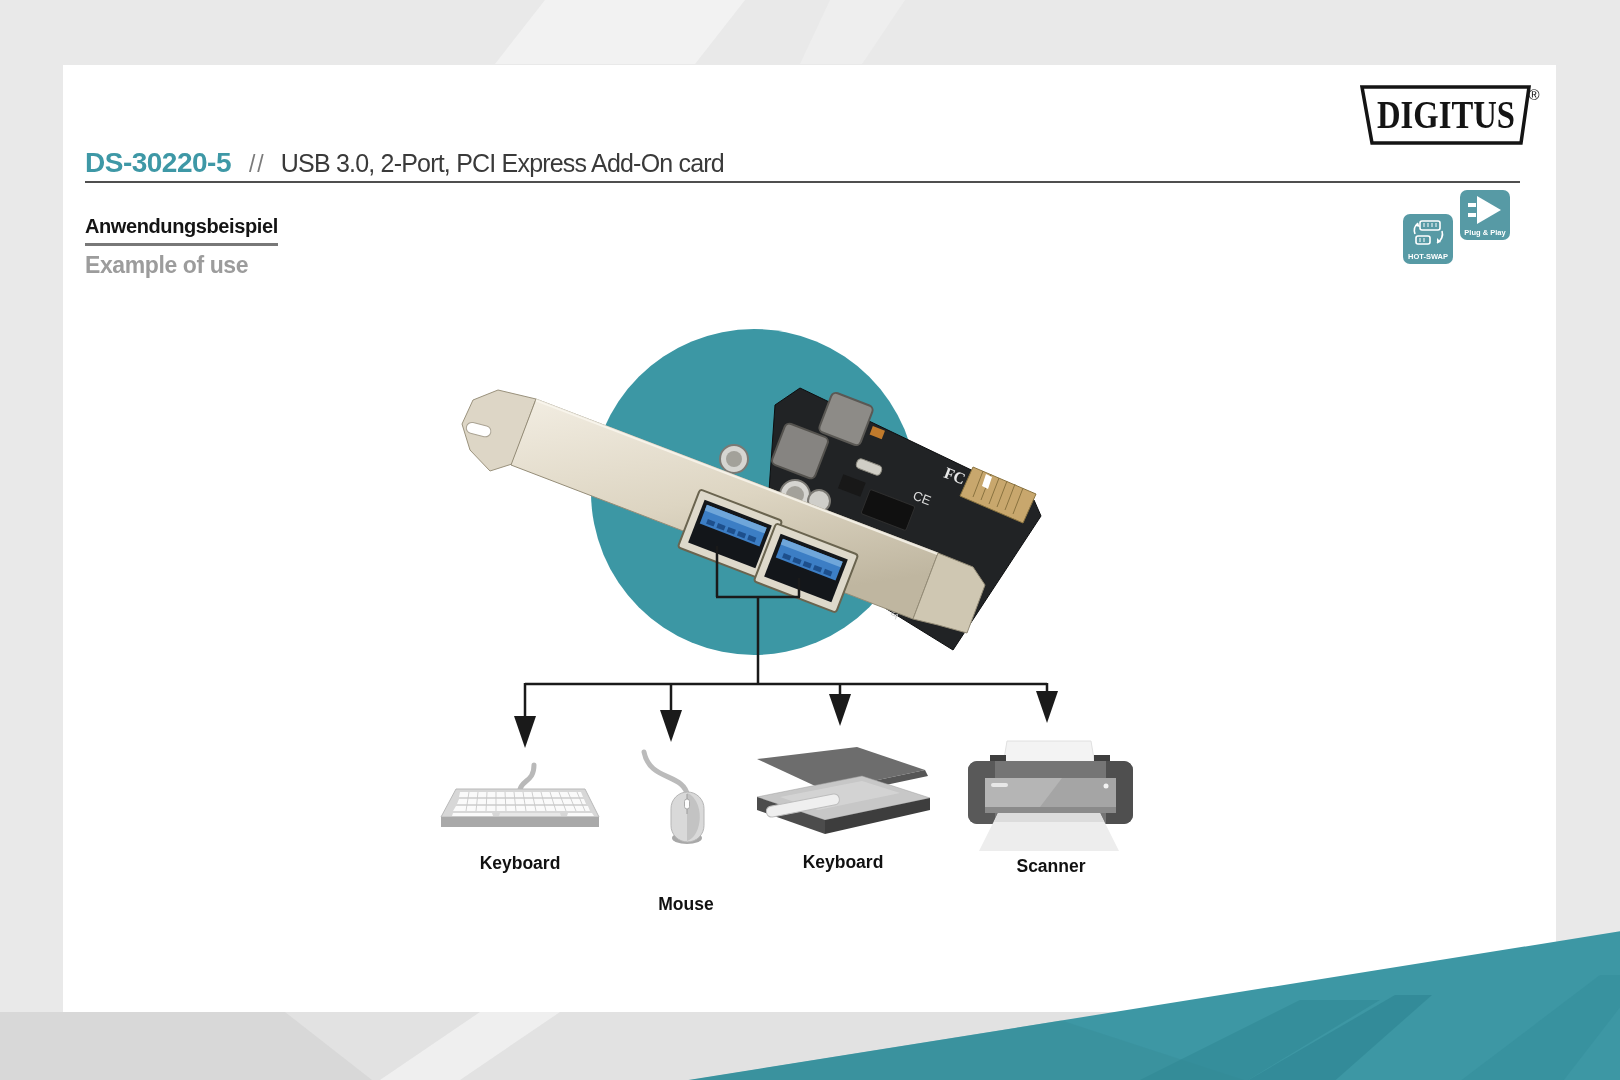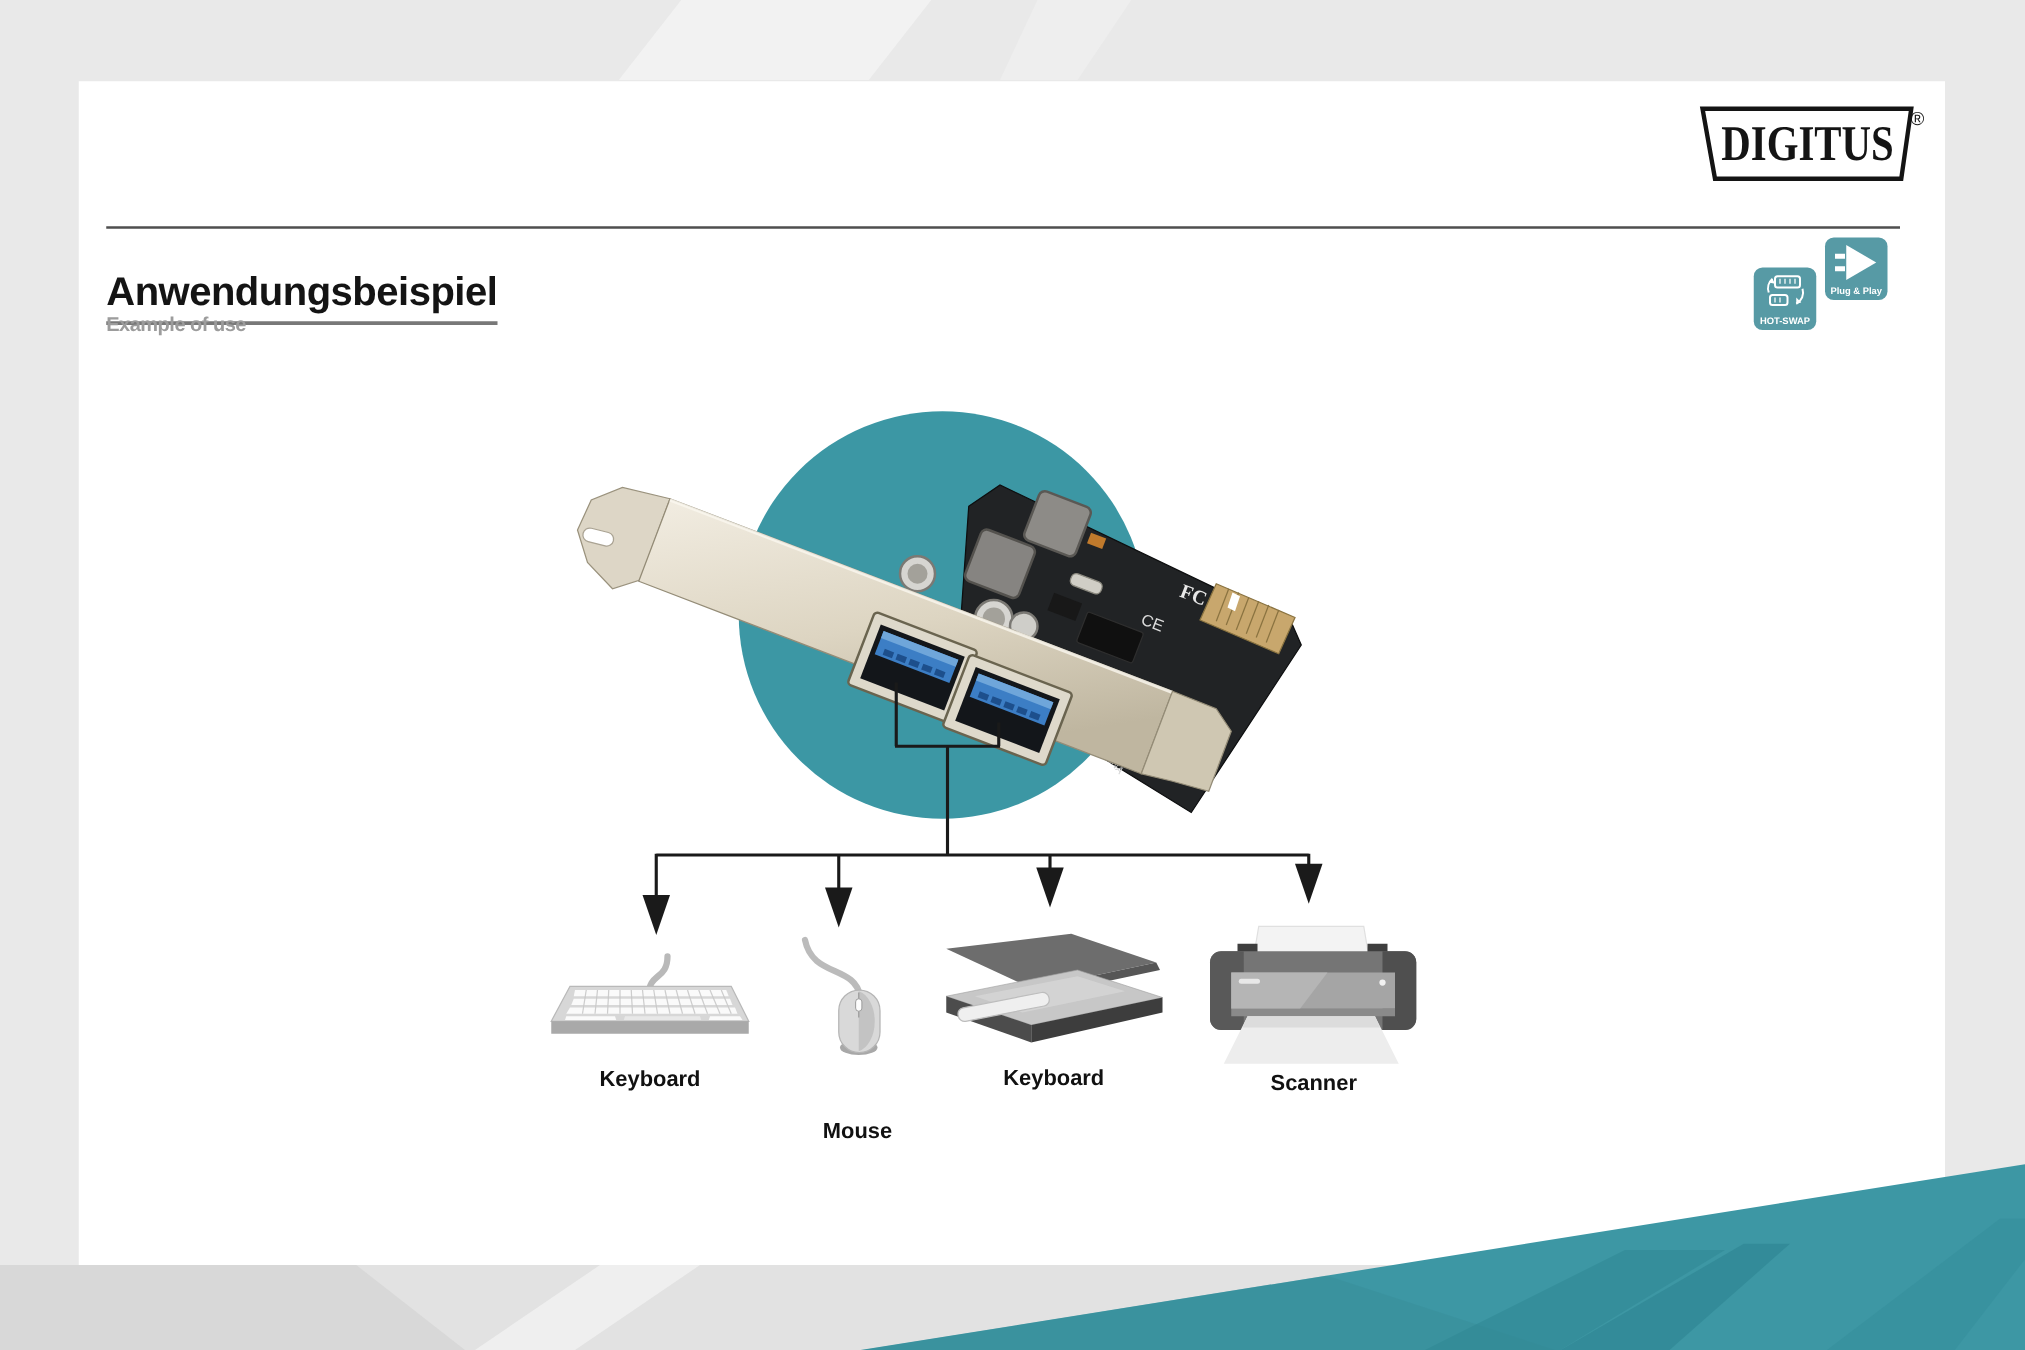--- a/index.html
+++ b/index.html
@@ -18,23 +18,23 @@
   .bg-deco4{left:0;top:1012px;width:1620px;height:68px;background:#efefef;
     clip-path:polygon(480px 0,560px 0,460px 68px,380px 68px);}
   
   .sheet{left:63px;top:65px;width:1493px;height:947px;background:#ffffff;}
   
   .title-row{left:85px;top:147px;display:flex;align-items:baseline;white-space:nowrap;}
   .product-code{font-size:28px;font-weight:bold;color:#3e98a6;letter-spacing:-0.5px;}
   .title-sep{font-size:23px;color:#7b7b7b;margin:0 15px 0 18px;letter-spacing:2px;}
   .product-name{font-size:25px;color:#3a3a3a;letter-spacing:-0.8px;}
   .title-rule{left:85px;top:181px;width:1435px;height:2px;background:#4f4f4f;}
-  .sec-de{left:85px;top:215px;font-size:32px;font-weight:bold;color:#141414;
+  .sec-de{left:85px;top:215px;font-size:20px;font-weight:bold;color:#141414;
     letter-spacing:-0.4px;border-bottom:3px solid #787878;padding-bottom:5px;display:inline-block;}
-  .sec-en{left:85px;top:252px;font-size:16px;font-weight:bold;color:#9c9c9c;letter-spacing:-0.4px;}
+  .sec-en{left:85px;top:252px;font-size:23px;font-weight:bold;color:#9c9c9c;letter-spacing:-0.4px;}
   
   .logo-svg{left:1352px;top:78px;}
   
   .badge{top:190px;width:50px;height:50px;border-radius:7px;background:#579aa5;}
   .badge1{left:1403px;margin-top:24px;}
   .badge2{left:1460px;}
   .badge svg{display:block;}
   
   .dev-label{font-size:17.5px;font-weight:bold;color:#111;transform:translateX(-50%);white-space:nowrap;}
   .lbl-keyboard{left:520px;top:853px;}
@@ -49,20 +49,25 @@
 <div class="stage">
 
   <div class="abs bg-deco1"></div>
   <div class="abs bg-deco2"></div>
   <div class="abs bg-bottom-strip"></div>
   <div class="abs bg-deco3"></div>
   <div class="abs bg-deco4"></div>
 
   <div class="abs sheet"></div>
 
+  <div class="abs title-row">
+    <span class="product-code">DS-30220-5</span>
+    <span class="title-sep">//</span>
+    <span class="product-name">USB 3.0, 2-Port, PCI Express Add-On card</span>
+  </div>
   <div class="abs title-rule"></div>
 
   <div class="abs sec-de">Anwendungsbeispiel</div>
   <div class="abs sec-en">Example of use</div>
 
   <svg class="abs logo-svg" width="210" height="74" viewBox="0 0 210 74">
     <polygon points="10,9 177,9 169,65 20,65" fill="#ffffff" stroke="#141414" stroke-width="3.5"></polygon>
     <text x="94" y="50" text-anchor="middle" font-family="Liberation Serif, serif" font-weight="bold" font-size="40" fill="#141414" textLength="138" lengthAdjust="spacingAndGlyphs">DIGITUS</text>
     <text x="182" y="22" text-anchor="middle" font-size="15" fill="#141414">®</text>
   </svg>

